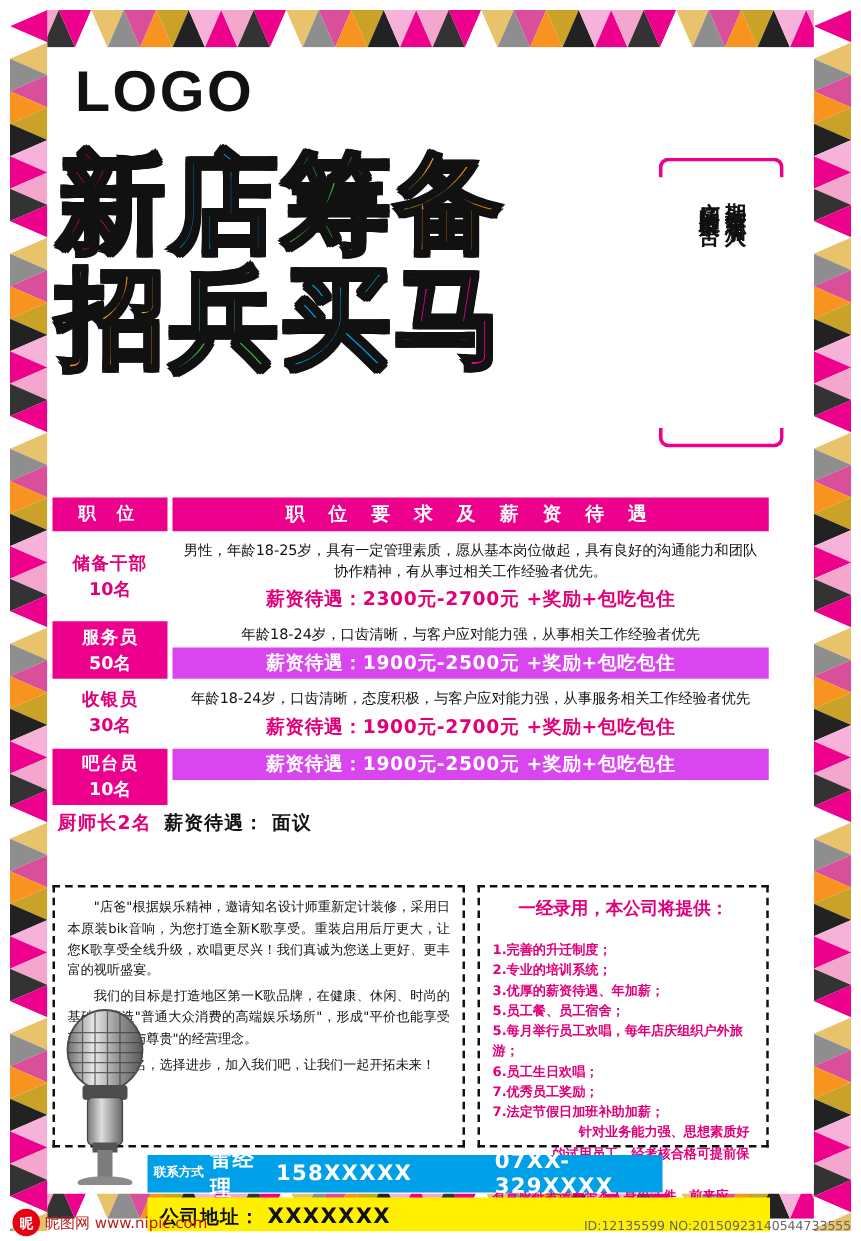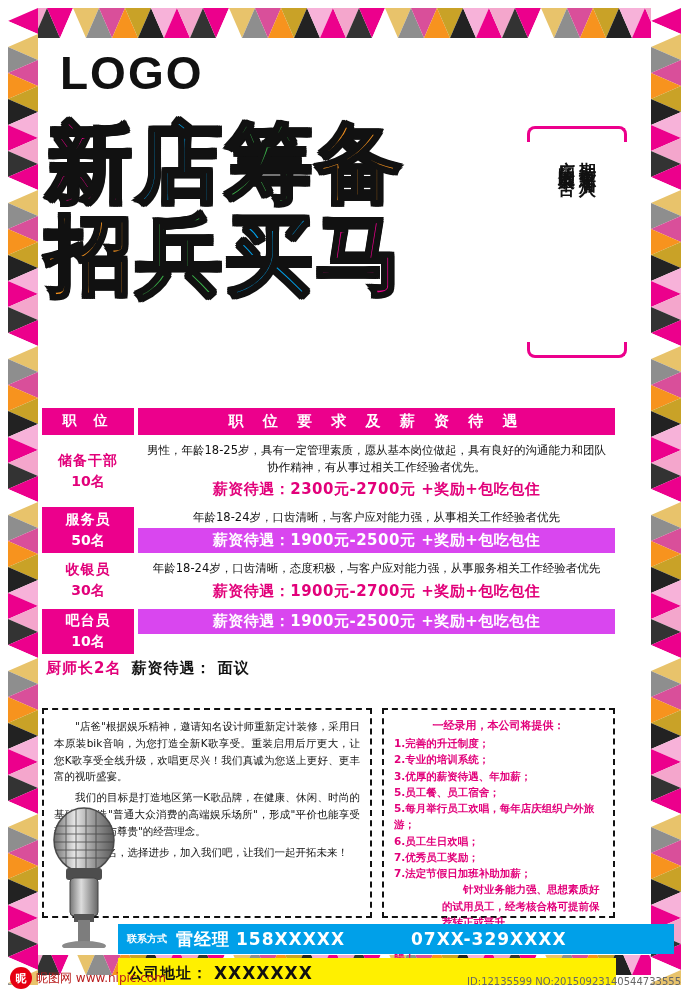--- a/index.html
+++ b/index.html
@@ -97,21 +97,21 @@
     font-size: 17px;
     font-weight: bold;
     color: #111;
     letter-spacing: 3px;
     line-height: 1;
   }
 
   
   .table {
     position: absolute;
-    left: 34px; top: 400px;
+    left: 34px; top: 390px;
     width: 573px;
   }
   .tbl-head {
     display: flex;
     gap: 4px;
     margin-bottom: 5px;
   }
   .th-left {
     width: 92px; background: #ec008c; color: #fff;
     font-size: 14px; font-weight: bold; text-align: center;
@@ -173,22 +173,22 @@
     position: relative;
   }
   .box-left { width: 330px; }
   .box-right { width: 233px; }
   .box-left p {
     font-size: 10.5px; line-height: 1.6; color: #111;
     text-indent: 2em; text-align: justify;
     margin-bottom: 4px;
   }
   .box-right .br-title {
-    font-size: 11px; font-weight: bold; color: #e2007a;
-    text-align: center; margin-bottom: 2px;
+    font-size: 14px; font-weight: bold; color: #e2007a;
+    text-align: center; margin-bottom: 16px;
   }
   .box-right ul { list-style: none; }
   .box-right li {
     font-size: 10.5px; line-height: 1.55; color: #e2007a; font-weight: bold;
   }
   .box-right .br-note {
     font-size: 10.5px; line-height: 1.55; color: #e2007a; font-weight: bold;
     text-indent: 2em;
     margin-left: 48px;
   }
@@ -201,21 +201,21 @@
   .mic {
     position: absolute;
     left: 28px; top: 790px;
     width: 96px; height: 150px;
   }
 
   
   .contact {
     position: absolute;
     left: 110px; top: 916px;
-    width: 556px; height: 30px;
+    width: 412px; height: 30px;
     background: #00a0e9;
     display: flex; align-items: center;
   }
   .contact .lbl {
     width: 58px; font-size: 10px; color: #fff; line-height: 1.15;
     text-align: center; font-weight: bold;
   }
   .contact .nm {
     font-size: 17px; font-weight: bold; color: #fff; letter-spacing: 1px; margin-right: 6px;
   }

